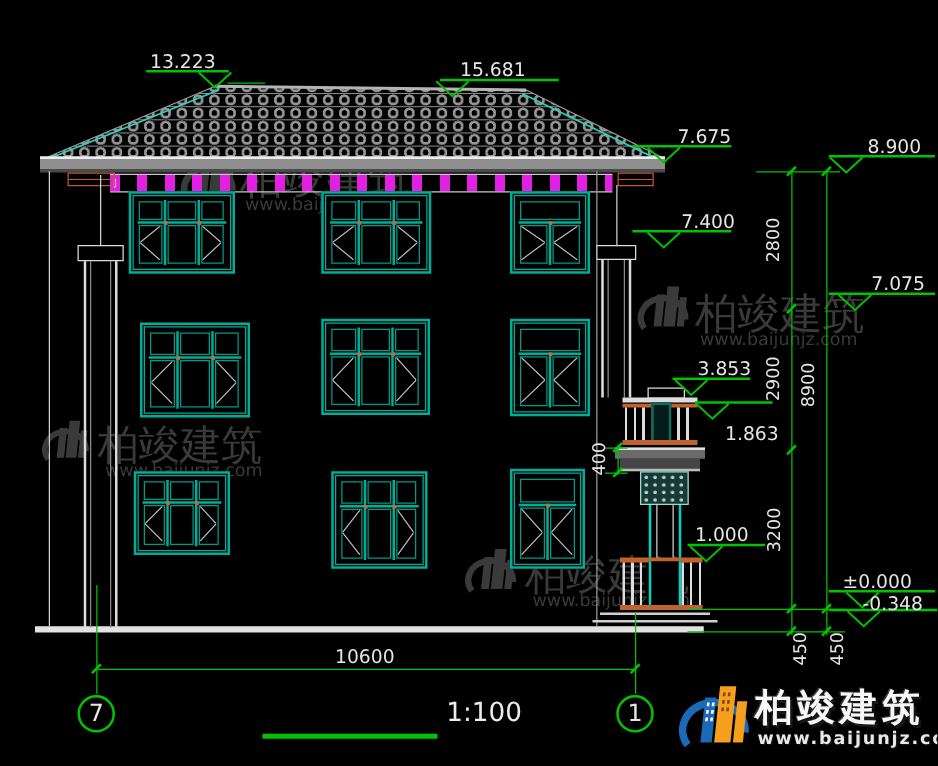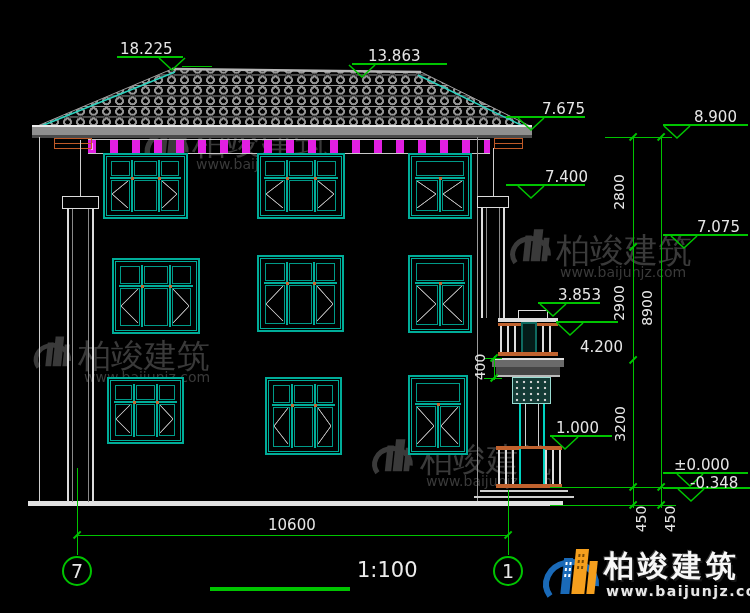--- a/index.html
+++ b/index.html
@@ -168,26 +168,26 @@
     <div class="tick" style="left: 656px; top: 486.2px;"></div>
     <div class="tick" style="left: 656px; top: 504.2px;"></div>
     <div class="tick" style="left: 489px; top: 357.2px;"></div>
     <div class="tick" style="left: 489px; top: 377.2px;"></div>
     <div class="tick" style="left: 72px; top: 534.2px;"></div>
     <div class="tick" style="left: 503px; top: 534.2px;"></div>
     <div class="gline" style="left: 117px; top: 56.2px; width: 66px; height: 1.6px;"></div>
     <svg width="28" height="15" class="ov" style="left: 158px; top: 57px; z-index: 3;">
       <path d="M1 1 L14 13 L27 1" fill="none" stroke="#00c400" stroke-width="1.6"></path>
     </svg>
-    <div class="lvl-label" style="left: 120px; top: 40px;">18.225</div>
+    <div class="lvl-label" style="left: 120px; top: 40px;">13.223</div>
     <div class="gline" style="left: 352px; top: 63.2px; width: 95px; height: 1.6px;"></div>
     <svg width="28" height="15" class="ov" style="left: 348px; top: 64px; z-index: 3;">
       <path d="M1 1 L14 13 L27 1" fill="none" stroke="#00c400" stroke-width="1.6"></path>
     </svg>
-    <div class="lvl-label" style="left: 368px; top: 47px;">13.863</div>
+    <div class="lvl-label" style="left: 368px; top: 47px;">15.681</div>
     <div class="gline" style="left: 506px; top: 116.2px; width: 79px; height: 1.6px;"></div>
     <svg width="28" height="15" class="ov" style="left: 517px; top: 117px; z-index: 3;">
       <path d="M1 1 L14 13 L27 1" fill="none" stroke="#00c400" stroke-width="1.6"></path>
     </svg>
     <div class="lvl-label" style="left: 542px; top: 100px;">7.675</div>
     <div class="gline" style="left: 506px; top: 184.2px; width: 79px; height: 1.6px;"></div>
     <svg width="28" height="15" class="ov" style="left: 517px; top: 185px; z-index: 3;">
       <path d="M1 1 L14 13 L27 1" fill="none" stroke="#00c400" stroke-width="1.6"></path>
     </svg>
     <div class="lvl-label" style="left: 545px; top: 168px;">7.400</div>
@@ -203,21 +203,21 @@
     <div class="lvl-label" style="left: 697px; top: 218px;">7.075</div>
     <div class="gline" style="left: 538px; top: 302.2px; width: 62px; height: 1.6px;"></div>
     <svg width="28" height="15" class="ov" style="left: 539px; top: 303px; z-index: 3;">
       <path d="M1 1 L14 13 L27 1" fill="none" stroke="#00c400" stroke-width="1.6"></path>
     </svg>
     <div class="lvl-label" style="left: 558px; top: 286px;">3.853</div>
     <div class="gline" style="left: 556px; top: 321.2px; width: 62px; height: 1.6px;"></div>
     <svg width="28" height="15" class="ov" style="left: 556px; top: 322px; z-index: 3;">
       <path d="M1 1 L14 13 L27 1" fill="none" stroke="#00c400" stroke-width="1.6"></path>
     </svg>
-    <div class="lvl-label" style="left: 580px; top: 338px;">4.200</div>
+    <div class="lvl-label" style="left: 580px; top: 338px;">1.863</div>
     <div class="gline" style="left: 550px; top: 435.2px; width: 62px; height: 1.6px;"></div>
     <svg width="28" height="15" class="ov" style="left: 551px; top: 436px; z-index: 3;">
       <path d="M1 1 L14 13 L27 1" fill="none" stroke="#00c400" stroke-width="1.6"></path>
     </svg>
     <div class="lvl-label" style="left: 556px; top: 419px;">1.000</div>
     <div class="gline" style="left: 663px; top: 472.2px; width: 85px; height: 1.6px;"></div>
     <svg width="28" height="15" class="ov" style="left: 676px; top: 473px; z-index: 3;">
       <path d="M1 1 L14 13 L27 1" fill="none" stroke="#00c400" stroke-width="1.6"></path>
     </svg>
     <div class="lvl-label" style="left: 674px; top: 456px;">±0.000</div>

